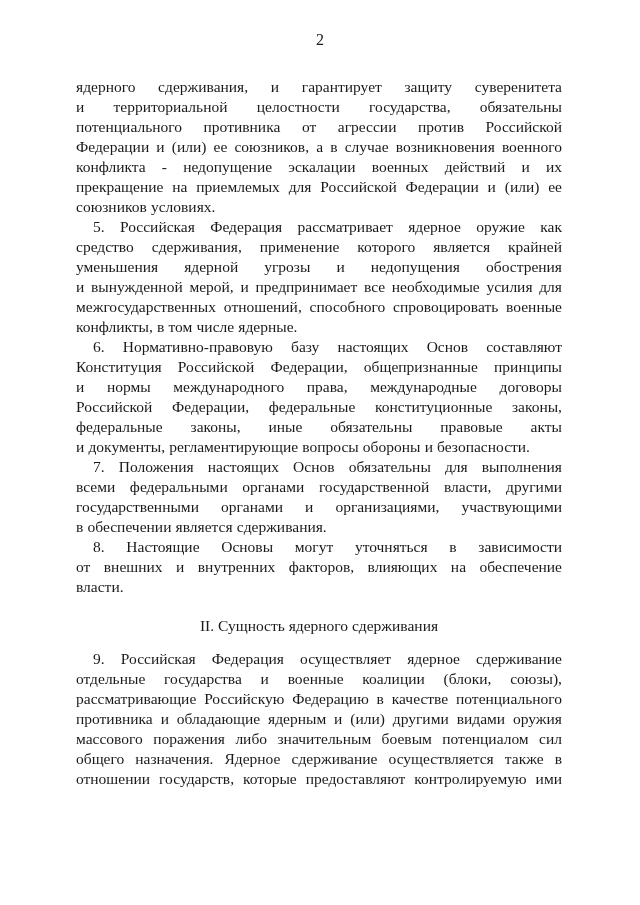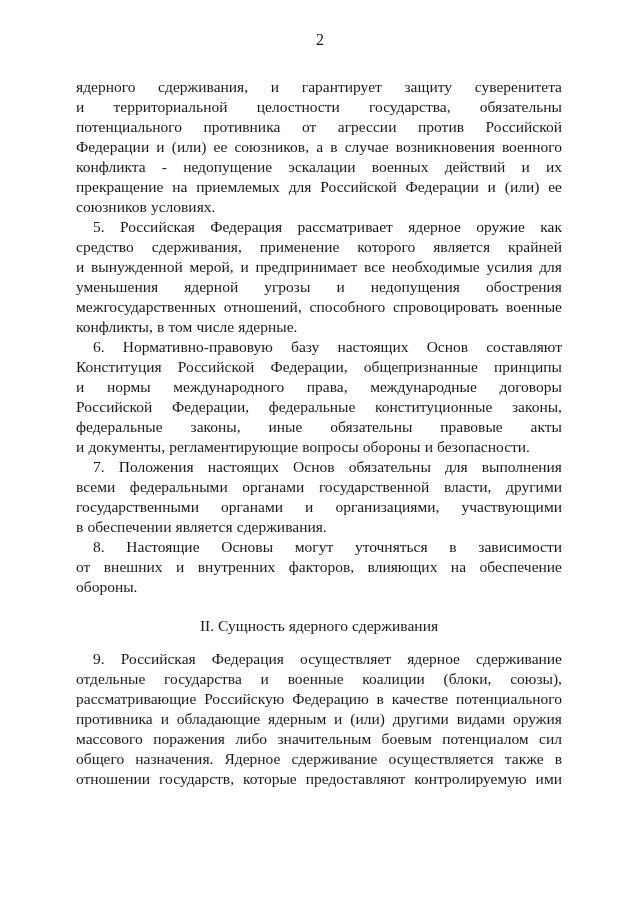--- a/index.html
+++ b/index.html
@@ -63,43 +63,43 @@
         <div class="line">и территориальной целостности государства, обязательны</div>
         <div class="line">потенциального противника от агрессии против Российской</div>
         <div class="line">Федерации и (или) ее союзников, а в случае возникновения военного</div>
         <div class="line">конфликта - недопущение эскалации военных действий и их</div>
         <div class="line">прекращение на приемлемых для Российской Федерации и (или) ее</div>
         <div class="line last">союзников условиях.</div>
       </div>
       <div class="para">
         <div class="line indent">5. Российская Федерация рассматривает ядерное оружие как</div>
         <div class="line">средство сдерживания, применение которого является крайней</div>
+        <div class="line">уменьшения ядерной угрозы и недопущения обострения</div>
         <div class="line">и вынужденной мерой, и предпринимает все необходимые усилия для</div>
-        <div class="line">уменьшения ядерной угрозы и недопущения обострения</div>
         <div class="line">межгосударственных отношений, способного спровоцировать военные</div>
         <div class="line last">конфликты, в том числе ядерные.</div>
       </div>
       <div class="para">
         <div class="line indent">6. Нормативно-правовую базу настоящих Основ составляют</div>
         <div class="line">Конституция Российской Федерации, общепризнанные принципы</div>
         <div class="line">и нормы международного права, международные договоры</div>
         <div class="line">Российской Федерации, федеральные конституционные законы,</div>
         <div class="line">федеральные законы, иные обязательны правовые акты</div>
         <div class="line last">и документы, регламентирующие вопросы обороны и безопасности.</div>
       </div>
       <div class="para">
         <div class="line indent">7. Положения настоящих Основ обязательны для выполнения</div>
         <div class="line">всеми федеральными органами государственной власти, другими</div>
         <div class="line">государственными органами и организациями, участвующими</div>
         <div class="line last">в обеспечении является сдерживания.</div>
       </div>
       <div class="para">
         <div class="line indent">8. Настоящие Основы могут уточняться в зависимости</div>
         <div class="line">от внешних и внутренних факторов, влияющих на обеспечение</div>
-        <div class="line last">обороны.</div>
+        <div class="line last">власти.</div>
       </div>
       <div class="heading">II. Сущность ядерного сдерживания</div>
       <div class="para">
         <div class="line indent">9. Российская Федерация осуществляет ядерное сдерживание</div>
         <div class="line">отдельные государства и военные коалиции (блоки, союзы),</div>
         <div class="line">рассматривающие Российскую Федерацию в качестве потенциального</div>
         <div class="line">противника и обладающие ядерным и (или) другими видами оружия</div>
         <div class="line">массового поражения либо значительным боевым потенциалом сил</div>
         <div class="line">общего назначения. Ядерное сдерживание осуществляется также в</div>
         <div class="line">отношении государств, которые предоставляют контролируемую ими</div>

